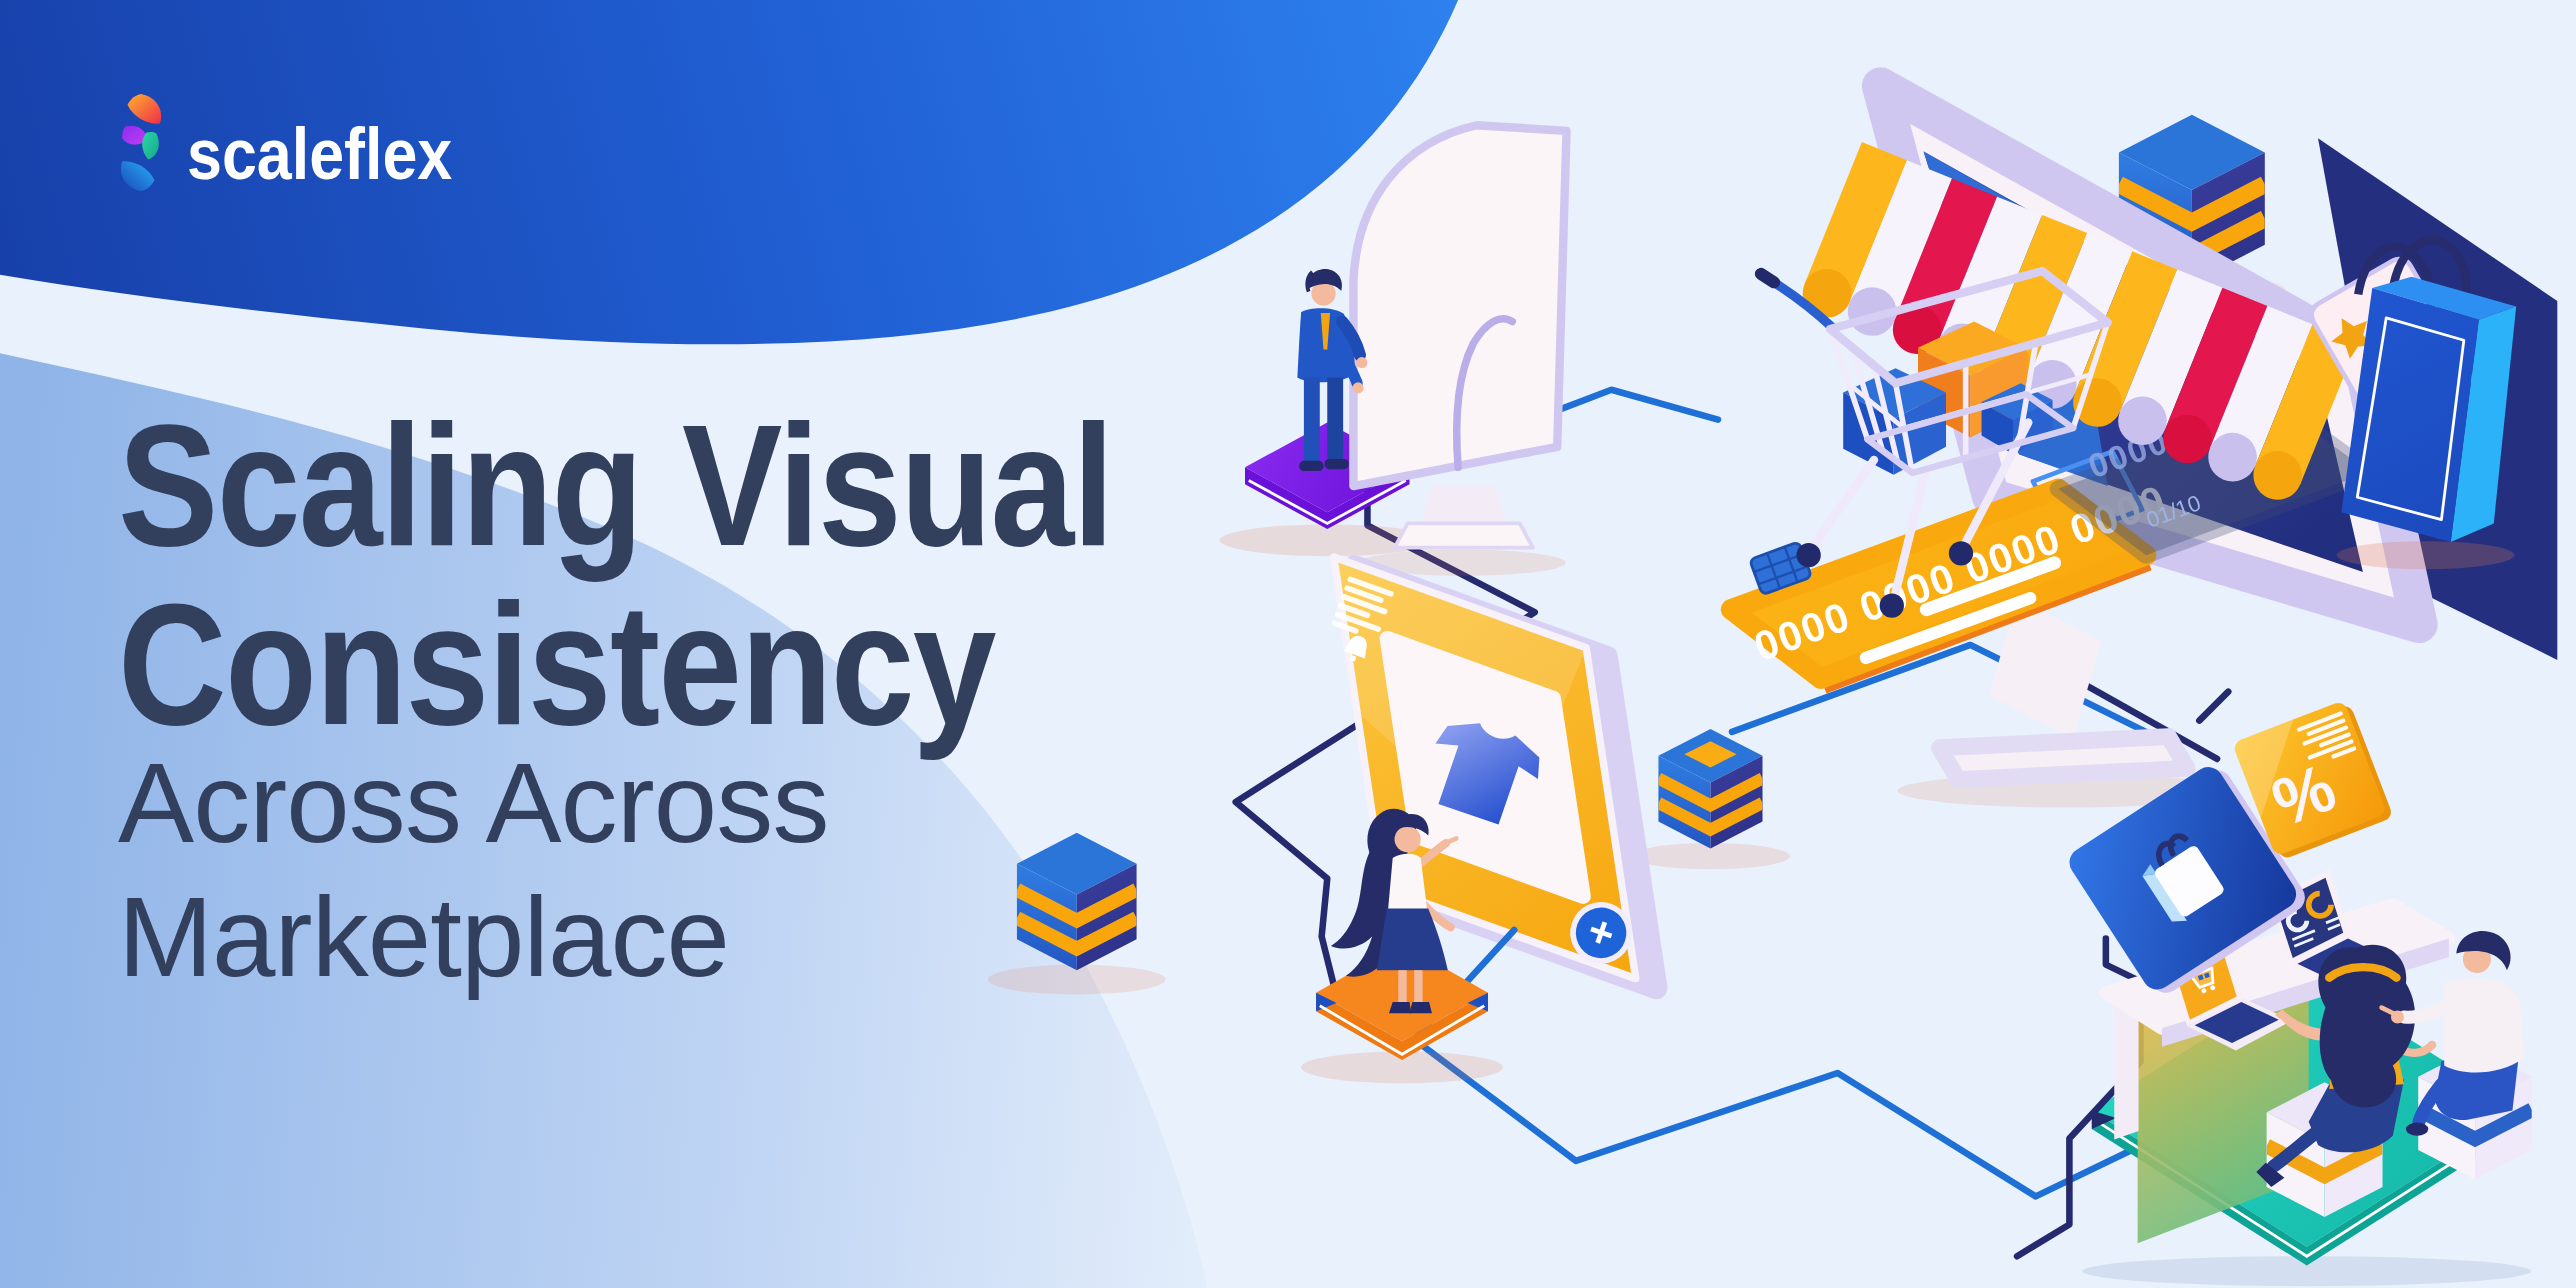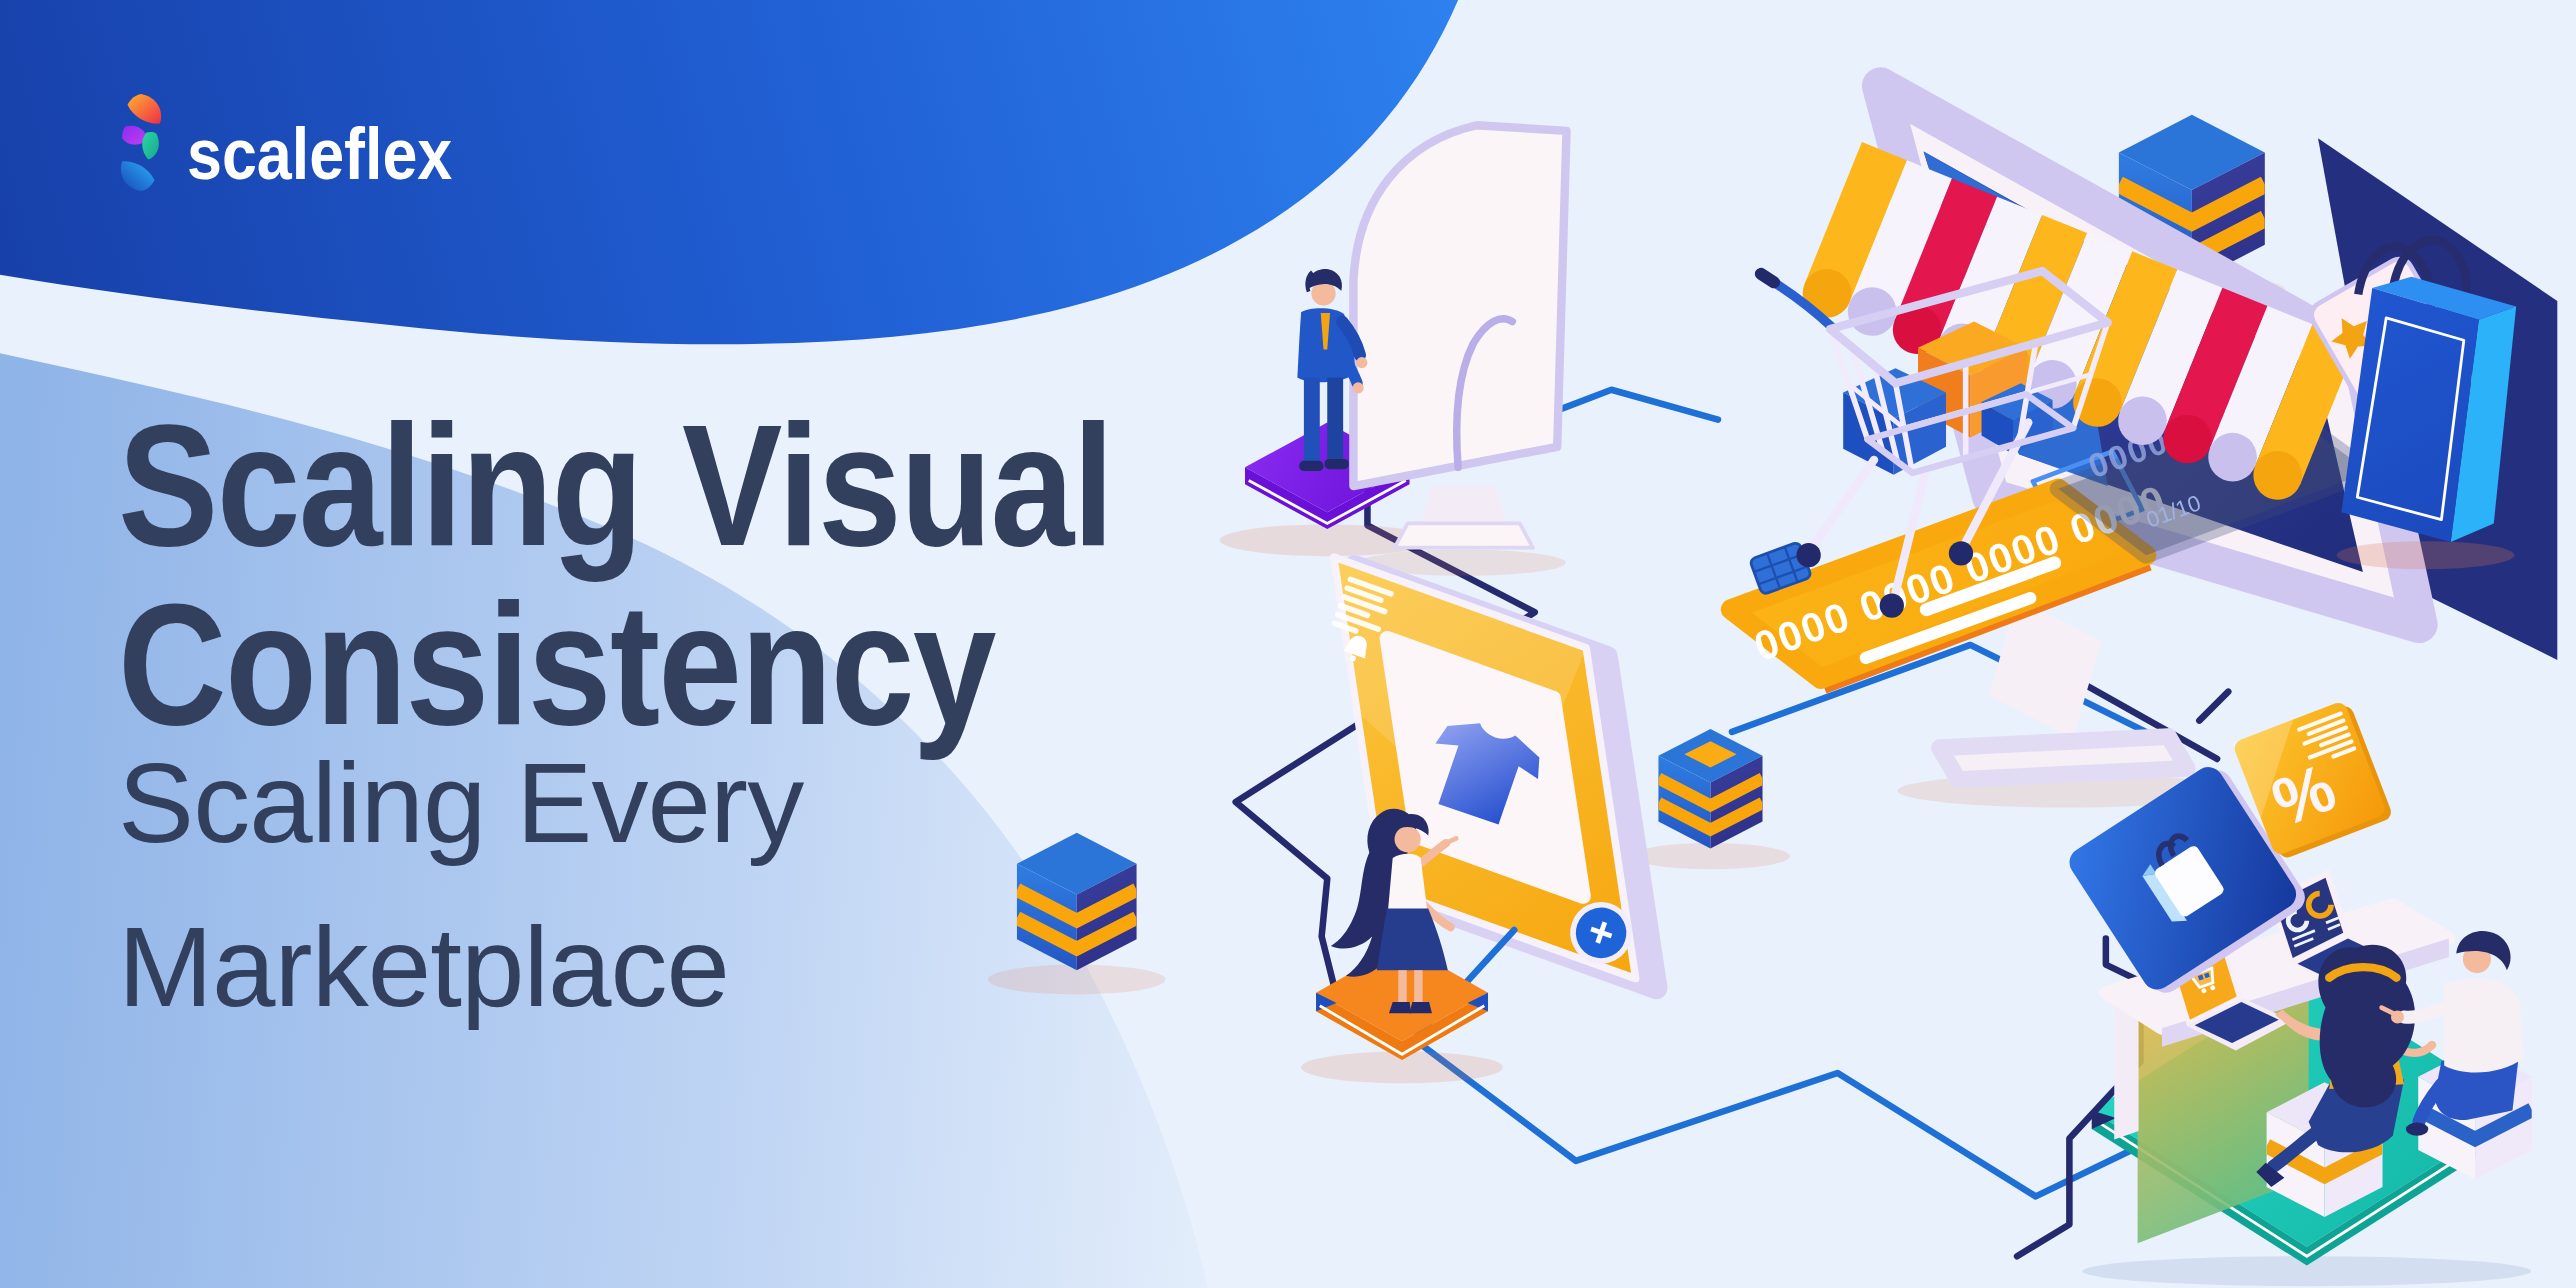--- a/index.html
+++ b/index.html
@@ -9,21 +9,21 @@
   .scene{position:absolute;left:0;top:0;width:2576px;height:1288px;display:block;}
   .logo{position:absolute;left:114px;top:90px;display:flex;align-items:flex-end;z-index:3;}
   .logo-mark{width:54px;height:105px;display:block;}
   .logo-name{display:inline-block;margin-left:18.7px;margin-top:17px;
              font-size:73px;font-weight:700;color:#ffffff;letter-spacing:0px;
              transform:scaleX(.86);transform-origin:left top;}
   .hl{position:absolute;left:118px;z-index:2;color:#32405e;white-space:nowrap;line-height:1;}
   .hl-bold{font-weight:700;font-size:173px;letter-spacing:-1.9px;
            transform:scaleX(.87);transform-origin:left top;}
   .hl-light{font-weight:400;font-size:114px;letter-spacing:-0.9px;}
-  .hl1{top:399px;} .hl2{top:578px;} .hl3{top:746px;} .hl4{top:880px;margin-top:30px;}
+  .hl1{top:399px;} .hl2{top:578px;} .hl3{top:746px;} .hl4{top:880px;}
   svg text{font-family:"Liberation Sans",sans-serif;}
 </style>
 </head>
 <body>
 
 <div class="banner">
 
 <svg class="scene" viewBox="0 0 2756 1378">
   <defs>
     <linearGradient id="gWave" x1="0" y1="420" x2="1650" y2="0" gradientUnits="userSpaceOnUse">
@@ -434,17 +434,17 @@
     <path d="M30,2 C47,5 56,20 51,35 C38,36 22,29 15,14 C19,7 24,3 30,2 Z" fill="url(#lgo)"></path>
     <path d="M13,38 C26,35 36,42 37,53 C28,61 15,60 9,51 C9,45 10,41 13,38 Z" fill="url(#lgp)"></path>
     <path d="M47,46 C53,58 49,71 38,75 C30,66 29,53 36,45 C40,44 44,44 47,46 Z" fill="url(#lgt)"></path>
     <path d="M30,110 C13,107 4,92 9,77 C22,76 38,83 45,98 C41,105 36,109 30,110 Z" fill="url(#lgb)"></path>
   </svg>
   <span class="logo-name">scaleflex</span>
 </div>
 
 <div class="hl hl-bold hl1">Scaling Visual</div>
 <div class="hl hl-bold hl2">Consistency</div>
-<div class="hl hl-light hl3">Scaling Every</div>
+<div class="hl hl-light hl3">Across Across</div>
 <div class="hl hl-light hl4">Marketplace</div>
 
 </div>
 
 
 </body></html>

